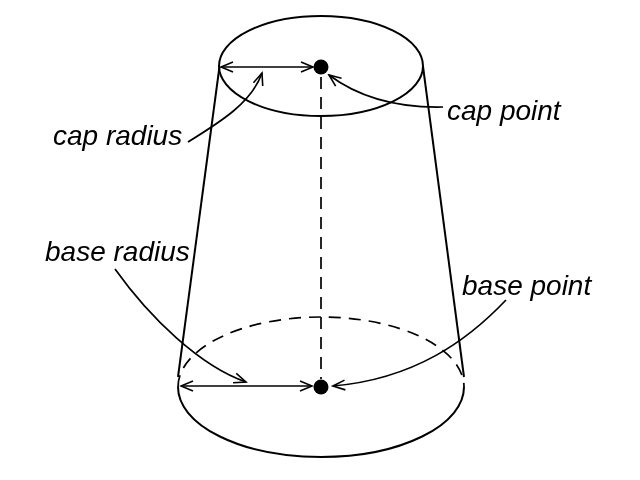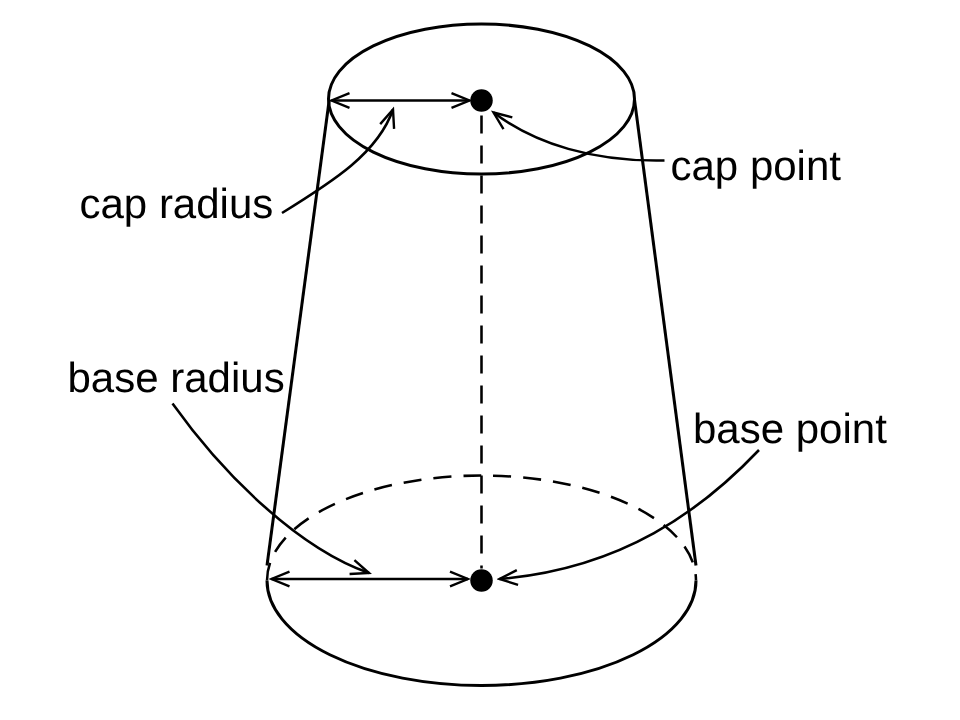--- a/index.html
+++ b/index.html
@@ -8,20 +8,21 @@
     width: 640px;
     height: 480px;
     background: #ffffff;
     overflow: hidden;
   }
   .stage {
     position: relative;
     width: 640px;
     height: 480px;
     background: #ffffff;
+    font-style: italic;
   }
   svg {
     display: block;
   }
   .diagram-label {
     font-family: "Liberation Sans", "DejaVu Sans", sans-serif;
     font-size: 28px;
     fill: #000000;
   }
   .outline   { stroke: #000000; stroke-width: 2;   fill: none; }

